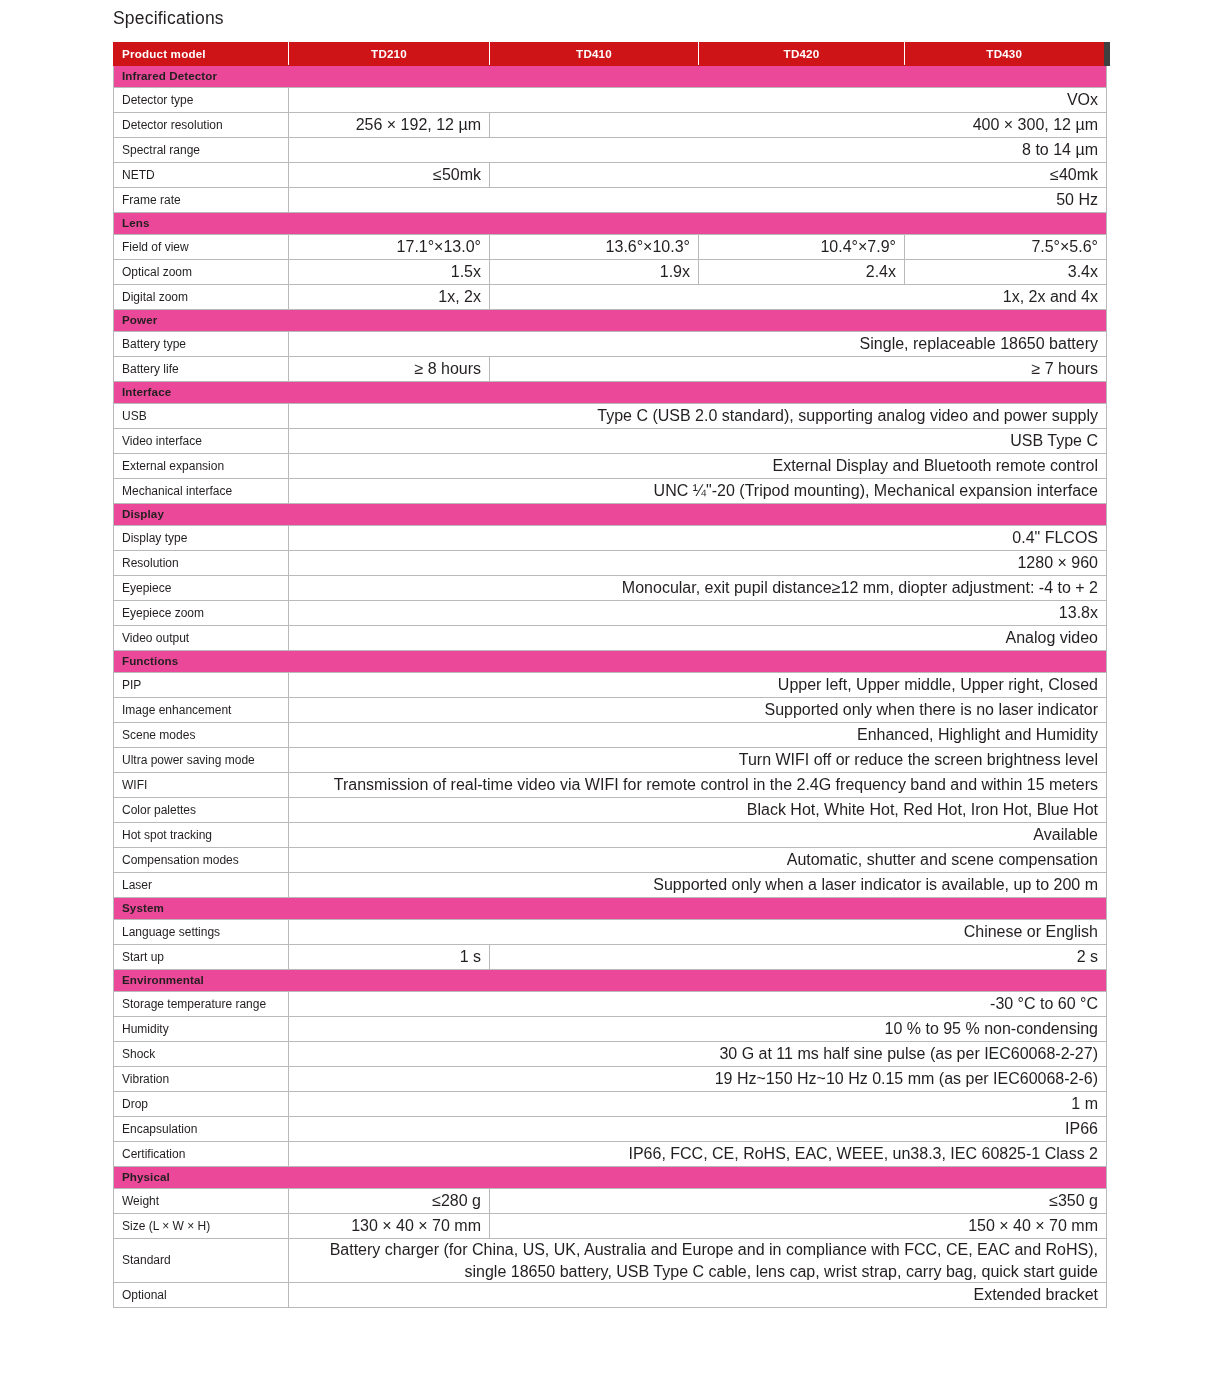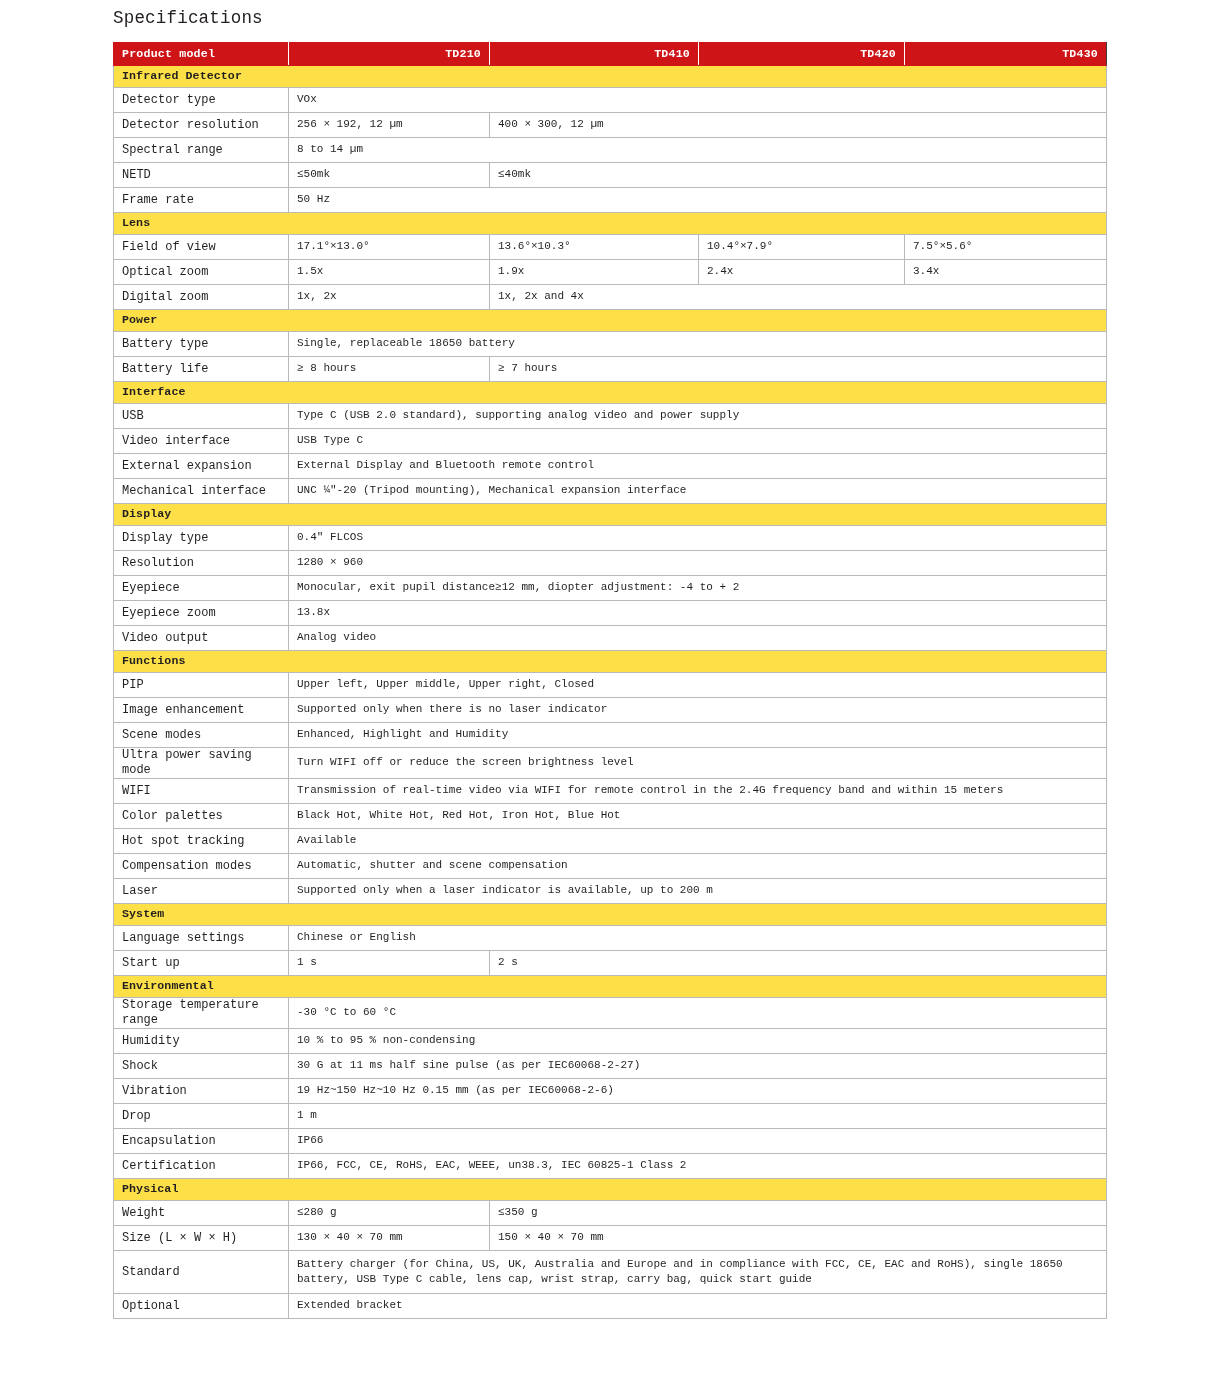--- a/index.html
+++ b/index.html
@@ -13,21 +13,20 @@
     font-family: "Liberation Sans", sans-serif;
     color: #231f20;
     -webkit-font-smoothing: antialiased;
   }
   .page {
     position: relative;
     width: 1224px;
     height: 1067px;
     box-sizing: border-box;
     padding: 0;
-    font-family: Liberation Mono, monospace;
   }
   .title {
     position: absolute;
     left: 113px;
     top: 8px;
     font-size: 17.5px;
     font-weight: 400;
     letter-spacing: 0.2px;
     color: #231f20;
   }
@@ -51,47 +50,47 @@
   tr.header-row td {
     background: #cf1417;
     color: #ffffff;
     font-weight: bold;
     font-size: 11.6px;
     letter-spacing: 0.2px;
     height: 22px;
     border-color: #cf1417;
     border-right: 1px solid #ffffff;
   }
-  tr.header-row td:last-child { border-right: 1px solid #404040; }
+  tr.header-row td:last-child { border-right: 6px solid #404040; }
   tr.header-row td.label-col { text-align: left; }
-  tr.header-row td.model-col { text-align: right; }
+  tr.header-row td.model-col { text-align: center; }
 
   
   tr.section-row td {
-    background: #fde047;
+    background: #ec4899;
     font-weight: bold;
     font-size: 11.6px;
     height: 21px;
     text-align: left;
     color: #231f20;
     letter-spacing: 0.1px;
   }
 
   
   tr.data-row td {
     height: 24px;
     background: #ffffff;
   }
   td.rowlabel {
     text-align: left;
     font-size: 12px;
   }
   td.value {
-    text-align: left;
-    font-size: 11px;
+    text-align: right;
+    font-size: 16px;
   }
   td.value.tall {
     height: 42px;
     line-height: 1.35;
   }
 
   
   col.c-label { width: 175px; }
   col.c-m1 { width: 201px; }
   col.c-m2 { width: 209px; }

